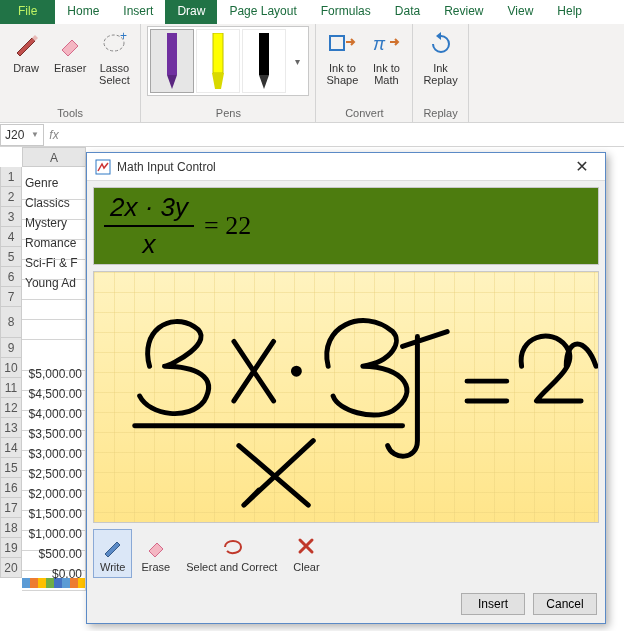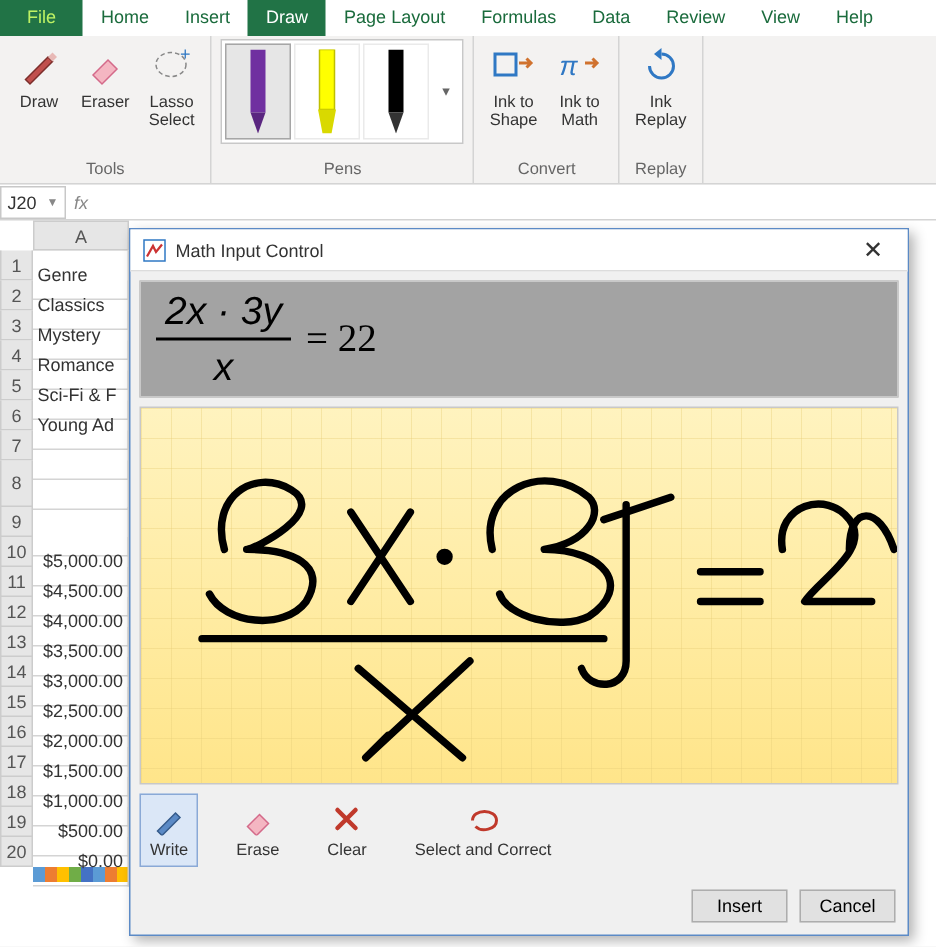--- a/index.html
+++ b/index.html
@@ -48,33 +48,33 @@
   .stripes { height: 10px; margin-left: 22px; width: 240px;
     background: repeating-linear-gradient(90deg,#5b9bd5 0 8px,#ed7d31 8px 16px,#ffc000 16px 24px,#70ad47 24px 32px,#4472c4 32px 40px); }
 
   
   .dialog { position: absolute; left: 86px; top: 152px; width: 520px; height: 472px; background: #f0f0f0; border: 1px solid #5b8ac6; box-shadow: 3px 3px 8px rgba(0,0,0,.3); }
   .dlg-title { height: 28px; display: flex; align-items: center; padding: 0 8px; background: #fff; border-bottom: 1px solid #dcdcdc; }
   .dlg-title .ticon { width: 16px; height: 16px; margin-right: 6px; }
   .dlg-title .txt { font-size: 12px; color: #333; flex: 1; }
   .dlg-title .close { width: 30px; text-align: center; font-size: 16px; color: #333; cursor: pointer; }
 
-  .eq-preview { margin: 6px; height: 78px; background: #a3a3a3; border: 1px solid #c8c8c8; display: flex; align-items: center; padding: 0 10px; }
+  .eq-preview { margin: 6px; height: 78px; background: #4d7c0f; border: 1px solid #c8c8c8; display: flex; align-items: center; padding: 0 10px; }
   .eq-preview .frac { display: inline-flex; flex-direction: column; align-items: center; font-family: "Cambria Math", "Times New Roman", serif; font-size: 26px; font-style: italic; }
   .eq-preview .num { border-bottom: 2px solid #000; padding: 0 6px 2px 6px; }
   .eq-preview .den { padding-top: 2px; }
   .eq-preview .eq { font-family: "Cambria Math", serif; font-size: 26px; margin-left: 10px; }
 
   .canvas { margin: 0 6px; height: 252px; background: linear-gradient(180deg,#fff3bf 0%, #ffe58a 100%); border: 1px solid #c8c8c8; position: relative; }
   .canvas::before { content: ""; position: absolute; inset: 0;
     background-image: linear-gradient(#e8cf7a66 1px, transparent 1px), linear-gradient(90deg,#e8cf7a66 1px, transparent 1px);
     background-size: 20px 20px; }
   .canvas svg { position: absolute; inset: 0; width: 100%; height: 100%; }
 
-  .dlg-tools { display: flex; gap: 18px; padding: 6px 6px 0 6px; align-items: flex-start; }
+  .dlg-tools { display: flex; gap: 2px; padding: 6px 6px 0 6px; align-items: flex-start; }
   .tool { display: flex; flex-direction: column; align-items: center; gap: 3px; padding: 4px 6px; font-size: 11px; color: #333; cursor: pointer; border: 1px solid transparent; }
   .tool.sel { border: 1px solid #8aa9d6; background: #dbe7f7; }
   .tool .ic { width: 24px; height: 24px; display:flex; align-items:center; justify-content:center; }
 
   .dlg-btns { position: absolute; right: 8px; bottom: 8px; display: flex; gap: 8px; }
   .dlg-btn { min-width: 64px; height: 22px; border: 1px solid #adadad; background: #e1e1e1; font-size: 12px; cursor: pointer; }
 </style>
 </head>
 <body>
 
@@ -338,32 +338,32 @@
       <span class="ic">
           <svg width="22" height="22">
             <path d="M4 16 L12 8 L18 14 L10 22 Z" fill="#f4b6c2" stroke="#d46a8a"></path>
           </svg>
         </span>
       <span>Erase</span>
     </div>
     <div class="tool">
       <span class="ic">
           <svg width="22" height="22">
+            <path d="M4 12 C4 4 20 4 20 12 C20 18 10 20 6 16" fill="none" stroke="#c0392b" stroke-width="2"></path>
+          </svg>
+        </span>
+      <span>Select and Correct</span>
+    </div>
+    <div class="tool">
+      <span class="ic">
+          <svg width="22" height="22">
             <path d="M5 5 L17 17 M17 5 L5 17" stroke="#c0392b" stroke-width="3" stroke-linecap="round"></path>
           </svg>
         </span>
       <span>Clear</span>
     </div>
-    <div class="tool">
-      <span class="ic">
-          <svg width="22" height="22">
-            <path d="M4 12 C4 4 20 4 20 12 C20 18 10 20 6 16" fill="none" stroke="#c0392b" stroke-width="2"></path>
-          </svg>
-        </span>
-      <span>Select and Correct</span>
-    </div>
   </div>
 
   <div class="dlg-btns">
     <button class="dlg-btn">Insert</button>
     <button class="dlg-btn">Cancel</button>
   </div>
 </div>
 
 </body></html>

